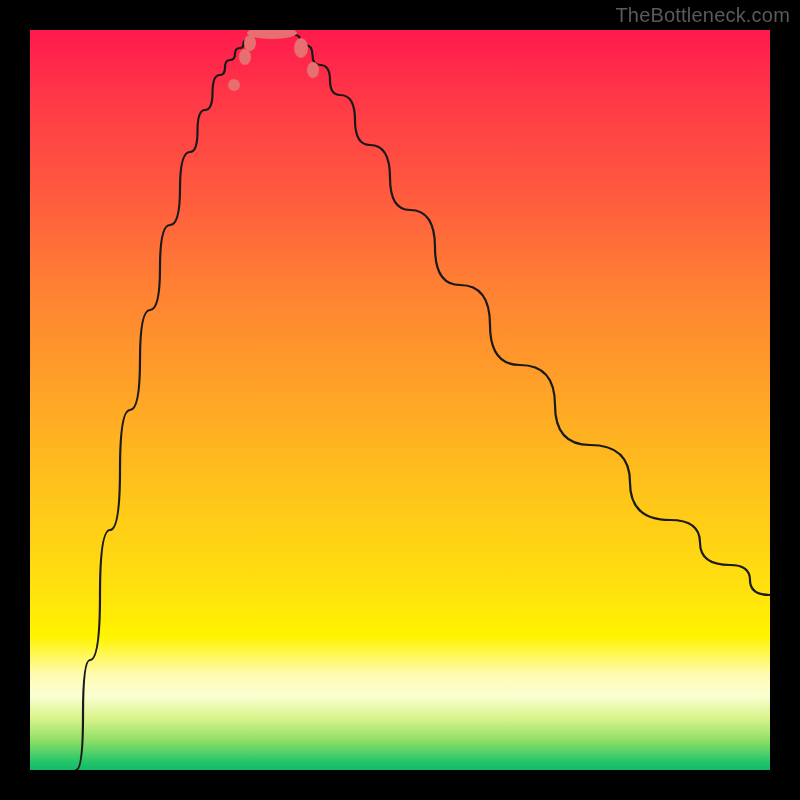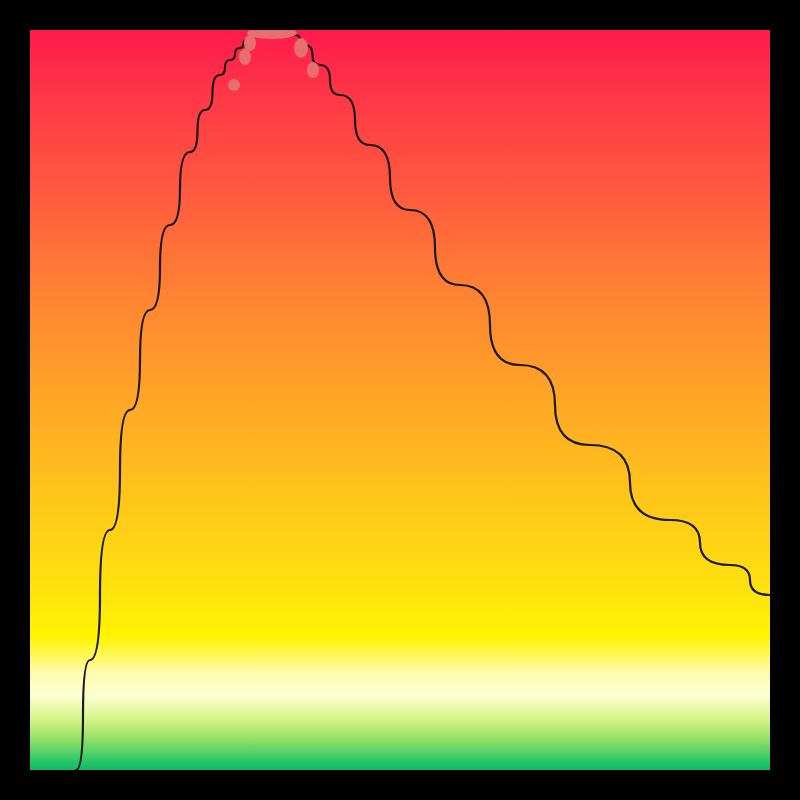--- a/index.html
+++ b/index.html
@@ -20,20 +20,21 @@
      #8fdf66 96%,
      #21c46a 99%,
      #14b966 100%)}
   svg{position:absolute;inset:0}
   .credit{position:absolute;top:4px;right:10px;color:#5a5a5a;font-size:20px;letter-spacing:0.2px}
 </style>
 </head>
 <body>
 
 <div class="frame">
+  <div class="credit">TheBottleneck.com</div>
   <div class="plot">
     <div class="grad"></div>
     <svg viewBox="0 0 740 740" preserveAspectRatio="none">
       <g id="curves">
           <path d="M 46 740 Q 53 740 53 685 Q 53 630 60 630 Q 70 630 70 565 Q 70 500 80 500 Q 90 500 90 440 Q 90 380 100 380 Q 110 380 110 330 Q 110 280 120 280 Q 130 280 130 237.5 Q 130 195 140 195 Q 150 195 150 158.5 Q 150 122 160 122 Q 167.5 122 167.5 101 Q 167.5 80 175 80 Q 182.5 80 182.5 62.5 Q 182.5 45 190 45 Q 195 45 195 37.5 Q 195 30 200 30 Q 205 30 205 24 Q 205 18 210 18 Q 213.5 18 213.5 14 Q 213.5 10 217 10 Q 219.5 10 219.5 7.5 Q 219.5 5 222 5" fill="none" stroke="#1a1a1a" stroke-width="2.2" stroke-linecap="round"></path>
           <path d="M 265 5 Q 270 5 270 10 Q 270 15 275 15 Q 282.5 15 282.5 25 Q 282.5 35 290 35 Q 300 35 300 50 Q 300 65 310 65 Q 325 65 325 90 Q 325 115 340 115 Q 360 115 360 147.5 Q 360 180 380 180 Q 405 180 405 217.5 Q 405 255 430 255 Q 460 255 460 295 Q 460 335 490 335 Q 525 335 525 375 Q 525 415 560 415 Q 600 415 600 452.5 Q 600 490 640 490 Q 670 490 670 512.5 Q 670 535 700 535 Q 720 535 720 550 Q 720 565 740 565" fill="none" stroke="#1a1a1a" stroke-width="2.2" stroke-linecap="round"></path>
           <path d="M 222 5 Q 226 5 226 4 Q 226 3 230 3 Q 237.5 3 237.5 2.5 Q 237.5 2 245 2 Q 251.5 2 251.5 2.5 Q 251.5 3 258 3 Q 261.5 3 261.5 4 Q 261.5 5 265 5" fill="none" stroke="#1a1a1a" stroke-width="2" stroke-linecap="round"></path>
         </g>
       <g id="markers">
           <ellipse cx="204" cy="55" rx="6" ry="6" fill="#e76f6f"></ellipse>

